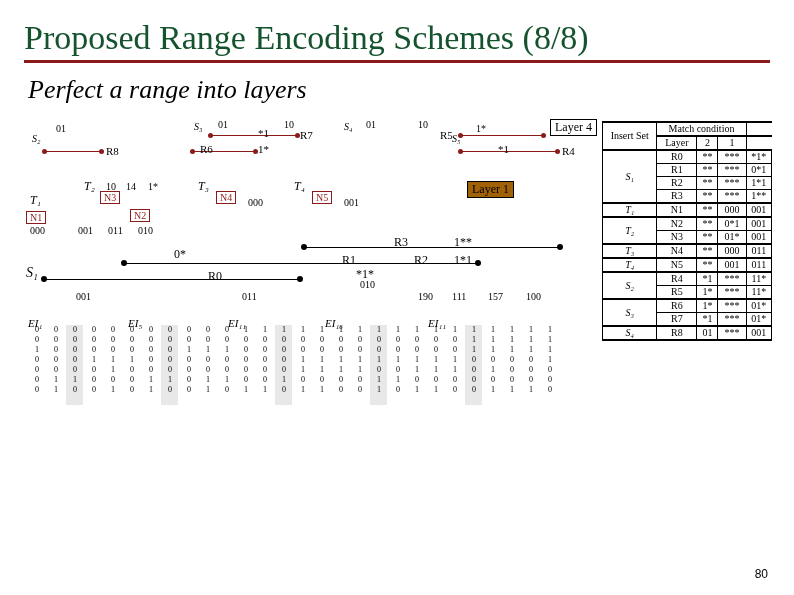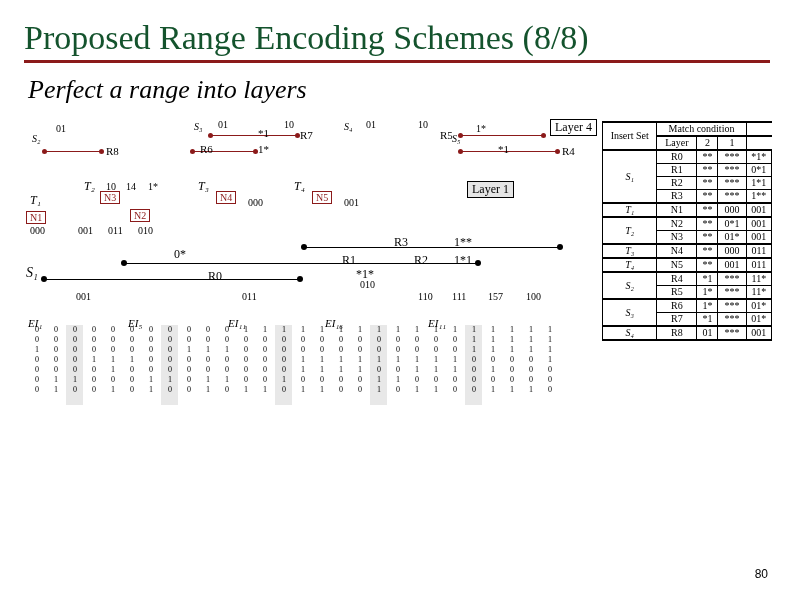--- a/index.html
+++ b/index.html
@@ -19,21 +19,21 @@
 .s5box{position:absolute;left:430px;top:12px;font-style:italic}
 .code-sm{font-size:10px}
 
 
 .rline{position:absolute;height:1px;background:#8b1a1a}
 .dot{position:absolute;width:5px;height:5px;border-radius:50%;background:#8b1a1a;top:-2px}
 .rlab{position:absolute;font-size:11px;color:#000}
 
 
 .layer1{position:absolute;top:62px;left:0;right:0;height:52px}
-.lbl-layer1{position:absolute;left:445px;top:-2px;border:1px solid #000;padding:0 4px;font-size:12px;background:#e5e5e5}
+.lbl-layer1{position:absolute;left:445px;top:-2px;border:1px solid #000;padding:0 4px;font-size:12px;background:#a16207}
 .tbox{position:absolute;font-style:italic;font-size:12px}
 .nbox{position:absolute;font-size:10px;border:1px solid #8b1a1a;padding:0 3px;color:#8b1a1a}
 
 
 .s1area{position:absolute;top:120px;left:0;right:0;height:70px}
 .s1lab{position:absolute;left:4px;top:24px;font-style:italic;font-size:14px}
 .bigline{position:absolute;height:1px;background:#000}
 .bigdot{position:absolute;width:6px;height:6px;border-radius:50%;background:#000;top:-3px}
 .biglab{position:absolute;font-size:12px}
 
@@ -158,21 +158,21 @@
       </div>
     <span class="biglab" style="left:372px;top:-6px">R3</span>
     <span class="biglab" style="left:432px;top:-6px">1**</span>
 
     <span class="biglab" style="left:392px;top:12px">R2</span>
     <span class="biglab" style="left:432px;top:12px">1*1</span>
 
     <span class="code-sm" style="position:absolute;left:54px;top:50px">001</span>
     <span class="code-sm" style="position:absolute;left:220px;top:50px">011</span>
     <span class="code-sm" style="position:absolute;left:338px;top:38px">010</span>
-    <span class="code-sm" style="position:absolute;left:396px;top:50px">110</span>
+    <span class="code-sm" style="position:absolute;left:396px;top:50px">190</span>
     <span class="code-sm" style="position:absolute;left:430px;top:50px">111</span>
     <span class="code-sm" style="position:absolute;left:466px;top:50px">157</span>
     <span class="code-sm" style="position:absolute;left:504px;top:50px">100</span>
   </div>
 
   <div class="bitarea">
     <span class="eilab" style="left:6px">EI₁</span>
     <span class="eilab" style="left:106px">EI₅</span>
     <span class="eilab" style="left:206px">EI₁₁</span>
     <span class="eilab" style="left:303px">EI₁₆</span>

